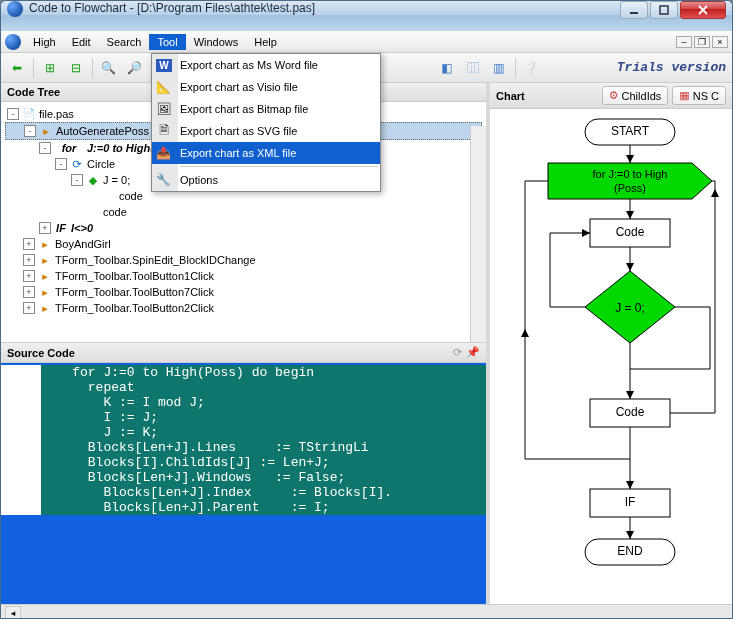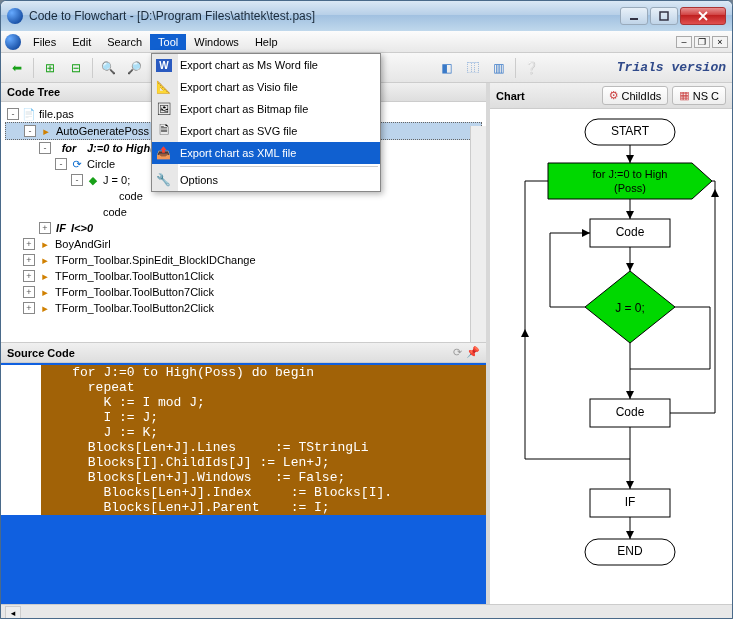--- a/index.html
+++ b/index.html
@@ -1,18 +1,18 @@
 <!DOCTYPE html>
 <html><head>
 <meta charset="utf-8">
 <style>
 * { box-sizing: border-box; margin: 0; padding: 0; }
 body { font-family: Tahoma, Arial, sans-serif; font-size: 11px; background: #7a8a9a; width: 733px; height: 619px; overflow: hidden; }
 .window { width: 733px; height: 619px; background: #fff; border: 1px solid #4a6a8a; border-radius: 6px 6px 0 0; box-shadow: 0 4px 20px rgba(0,0,0,.3); position: relative; overflow: hidden; }
-.titlebar { height: 30px; background: linear-gradient(#dae8f5,#b8d0e8 45%,#a0c0e0 46%,#c0d8ec); display: flex; align-items: center; padding: 0 6px; border-radius: 6px 6px 0 0; }
+.titlebar { height: 30px; background: linear-gradient(#dae8f5,#b8d0e8 45%,#a0c0e0 46%,#c0d8ec); display: flex; align-items: flex-start; padding: 0 6px; border-radius: 6px 6px 0 0; }
 .titlebar .icon { width: 16px; height: 16px; margin-right: 6px; background: radial-gradient(circle at 30% 30%,#6af,#038); border-radius: 8px; }
 .titlebar .title { flex: 1; color: #1a2a3a; font-size: 12px; }
 .winbtns { display: flex; gap: 2px; }
 .winbtn { width: 28px; height: 18px; border-radius: 3px; background: linear-gradient(#e8f0f8,#c0d4e8); border: 1px solid #9ab; display: flex; align-items: center; justify-content: center; font-size: 12px; color: #333; }
 .winbtn.close { width: 46px; background: linear-gradient(#e89090,#d04040 45%,#c02020 46%,#e05050); color: #fff; border-color: #a33; }
 .winbtn svg { width: 12px; height: 10px; }
 .menubar { height: 22px; background: linear-gradient(#fcfcfc,#e8e8e8); border-bottom: 1px solid #ccc; display: flex; align-items: center; padding: 0 4px; position: relative; }
 .menubar .mitem { padding: 2px 8px; cursor: default; }
 .menubar .mitem.open { background: #1060d0; color: #fff; }
 .menubar .spacer { flex: 1; }
@@ -35,21 +35,21 @@
 .tree-row .tw { width: 12px; height: 12px; border:1px solid #888; display:flex;align-items:center;justify-content:center; font-size:9px; line-height:9px; color:#555; background:#fff; }
 .tree-row .tw.none { border:none; }
 .tree-row .ticon { width: 16px; height: 14px; display:flex; align-items:center; justify-content:center; font-size:11px; }
 .tree-row.sel { background: #bcd4ec; border:1px dotted #666; }
 .indent { display:inline-block; }
 .src-header { background: linear-gradient(#f0f0f0,#dedede); border-top: 1px solid #ccc; border-bottom:1px solid #ccc; padding: 3px 6px; font-weight: bold; display:flex; justify-content:space-between; align-items:center; }
 .src-ctrls { display:flex; gap:4px; font-weight:normal; color:#999; }
 .source { flex: 1; background: #1060e0; color: #fff; font-family: 'Courier New', monospace; font-size: 13px; padding: 2px 0; overflow: auto; }
 .source .gutter { display:inline-block; width:40px; background:#fff; }
 .source .line { white-space: pre; display:flex; }
-.source .linetxt { padding-left:0; background:#a16207; display:inline-block; flex:1; }
+.source .linetxt { padding-left:0; background:#0f766e; display:inline-block; flex:1; }
 .chart-canvas { flex:1; background:#fff; position:relative; overflow:hidden; }
 .dropdown { position: absolute; left: 150px; top: 22px; width: 230px; background: linear-gradient(90deg,#e8e8e8 0 26px,#fff 26px); border: 1px solid #888; box-shadow: 2px 2px 6px rgba(0,0,0,.3); z-index: 100; }
 .dropdown .drow { display:flex; align-items:center; height:22px; padding:0 6px 0 2px; gap:6px; }
 .dropdown .drow .dicon { width:20px; height:18px; display:flex;align-items:center;justify-content:center; font-size:12px; }
 .dropdown .drow.sel { background:#1060d0; color:#fff; }
 .dropdown .dsep { height:1px; background:#ccc; margin:2px 2px 2px 28px; }
 svg.fc { position:absolute; left:0; top:0; }
 .fc-box { stroke:#000; fill:#fff; stroke-width:1; }
 .fc-green { fill:#00d800; stroke:#000; }
 .fc-text { font-family: Arial; font-size:12px; text-anchor:middle; dominant-baseline:middle; }
@@ -79,21 +79,21 @@
           <svg viewBox="0 0 12 10">
             <path d="M2 1 L10 9 M10 1 L2 9" stroke="#fff" stroke-width="1.8"></path>
           </svg>
         </div>
     </div>
   </div>
 
   <div class="menubar">
     <div class="icon" style="width:16px;height:16px;background:radial-gradient(circle at 30% 30%,#6af,#038);border-radius:8px;margin-right:4px;"></div>
     <div id="menuitems" style="display: flex;">
-        <span class="mitem">Files</span>
+        <span class="mitem">High</span>
         <span class="mitem">Edit</span>
         <span class="mitem">Search</span>
         <span class="mitem open">Tool</span>
         <span class="mitem">Windows</span>
         <span class="mitem">Help</span>
       </div>
     <div class="spacer"></div>
     <div class="subwin">
       <div>–</div>
       <div>❐</div>

